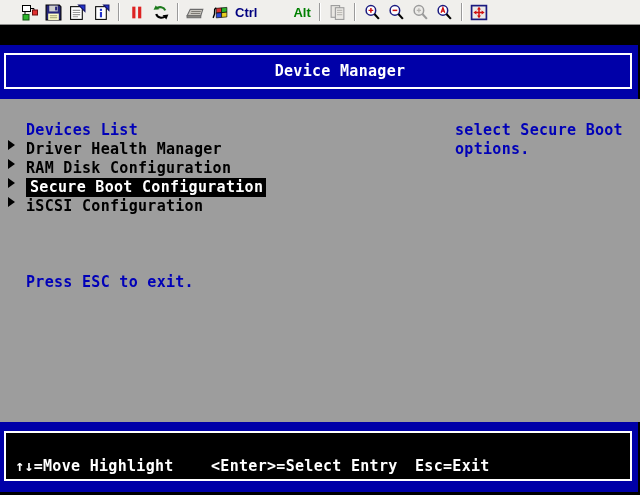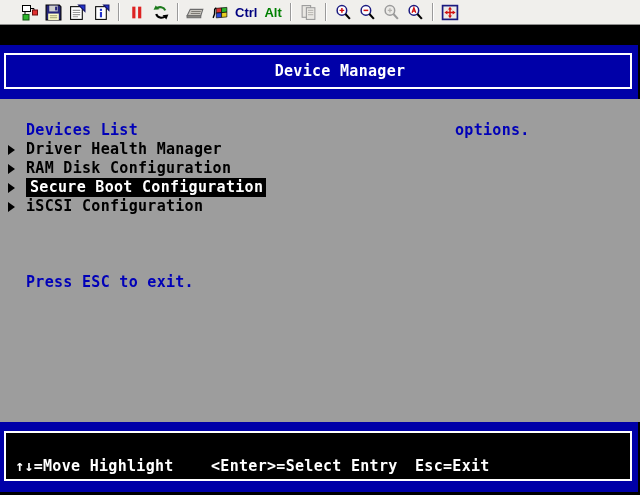--- a/index.html
+++ b/index.html
@@ -10,38 +10,38 @@
   
   .toolbar {
     position:absolute; top:0; left:0; width:640px; height:25px;
     background:var(--toolbar-bg); border-bottom:1px solid #8d8d8d;
     display:flex; align-items:center; padding-left:19px; box-sizing:border-box; gap:3px;
   }
   .tbtn { width:21px; height:21px; display:flex; align-items:center; justify-content:center; flex:0 0 auto; }
   .tbtn.text { width:auto; padding:0 2px; font-family:"Liberation Sans", sans-serif; font-size:13px; font-weight:bold; }
   .tsep { width:0; height:18px; border-left:1px solid #9a9a9a; border-right:1px solid #ffffff; margin:0 3px; flex:0 0 auto; }
   .ctrl { color:var(--ctrl-color); }
-  .alt  { color:var(--alt-color); }
+  .alt  { color:var(--alt-color);margin-left:29px; }
 
   
   .screen {
     position:absolute; top:25px; left:0; width:640px; height:470px; background:#000;
     font-weight:bold; font-size:15px; letter-spacing:0.3px;
   }
   .band-header { position:absolute; top:20px; left:0; width:638px; height:54px; background:var(--efi-blue); }
   .title-box {
     position:absolute; left:4px; right:6px; top:8px; height:36px; box-sizing:border-box;
     border:2px solid #fff; display:flex; align-items:center; justify-content:center;
     color:#fff;
     padding-left:44px;
   }
   .main { position:absolute; top:74px; left:0; width:640px; height:323px; background:var(--efi-gray); }
   .menu-heading { position:absolute; left:26px; top:22px; line-height:19px; color:var(--efi-blue-text); white-space:pre; }
   #menu-items { position:absolute; left:0; top:41px; }
-  .menu-item { height:19px; display:flex; align-items:center; }
+  .menu-item { height:19px; display:flex; }
   .tri {
     width:0; height:0; flex:0 0 auto;
     border-left:7px solid #000; border-top:5px solid transparent; border-bottom:5px solid transparent;
     margin-left:8px;
   }
   .mlabel { margin-left:11px; line-height:19px; color:#000; white-space:pre; }
   .mlabel.selected {
     padding:0 3px 0 4px;
     background:var(--highlight-bg); color:var(--highlight-fg);
   }
@@ -203,21 +203,21 @@
         </div>
         <div class="menu-item">
           <span class="tri"></span>
           <span class="mlabel selected">Secure Boot Configuration</span>
         </div>
         <div class="menu-item">
           <span class="tri"></span>
           <span class="mlabel">iSCSI Configuration</span>
         </div>
       </div>
-    <div class="help-panel" id="help-panel"><div>options.</div></div>
+    <div class="help-panel" id="help-panel"><div>select Secure Boot</div><div>options.</div></div>
     <div class="exit-hint">Press ESC to exit.</div>
   </div>
 
   <div class="band-footer">
     <div class="footer-box" id="footer-box">
         <span class="footer-hint hint-0">↑↓=Move Highlight</span>
         <span class="footer-hint hint-1">&lt;Enter&gt;=Select Entry</span>
         <span class="footer-hint hint-2">Esc=Exit</span>
       </div>
   </div>

